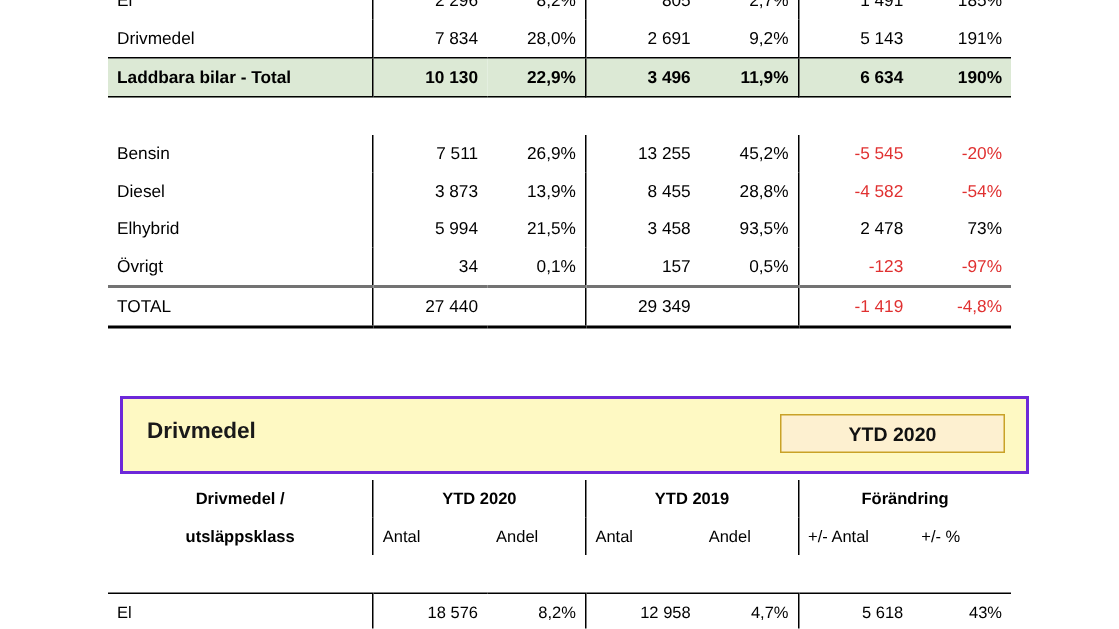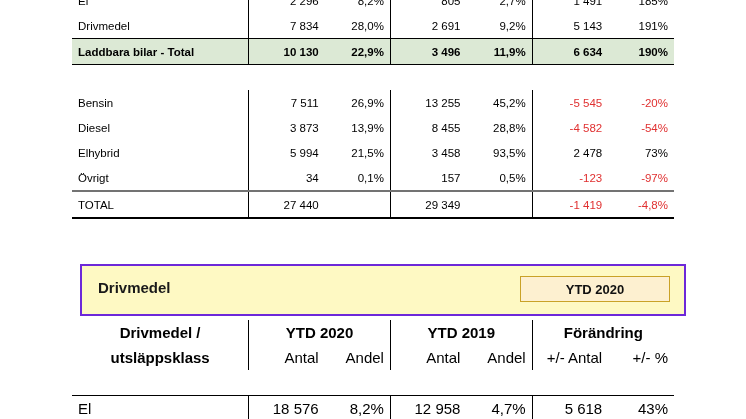--- a/index.html
+++ b/index.html
@@ -98,26 +98,26 @@
     top: 320px;
     width: 602px;
   }
   table.grid2 {
     border-collapse: collapse;
     width: 100%;
     table-layout: fixed;
   }
   table.grid2 td {
     padding: 3px 6px;
-    font-size: 15px;
+    font-size: 11px;
     height: 19px;
     vertical-align: middle;
   }
   .h-center { text-align: center; font-weight: bold; font-size: 12px; }
-  .h-right  { text-align: right; }
+  .h-right  { }
   .hdr-rule td { border-bottom: 1.3px solid #000; height: 2px; padding: 0; }
   .sub-hdr td { font-size: 11.5px; margin-top: 15px; }
 </style>
 </head>
 <body>
 
 <div class="table-wrap">
   <table class="grid">
     <colgroup>
       <col class="col-label">

